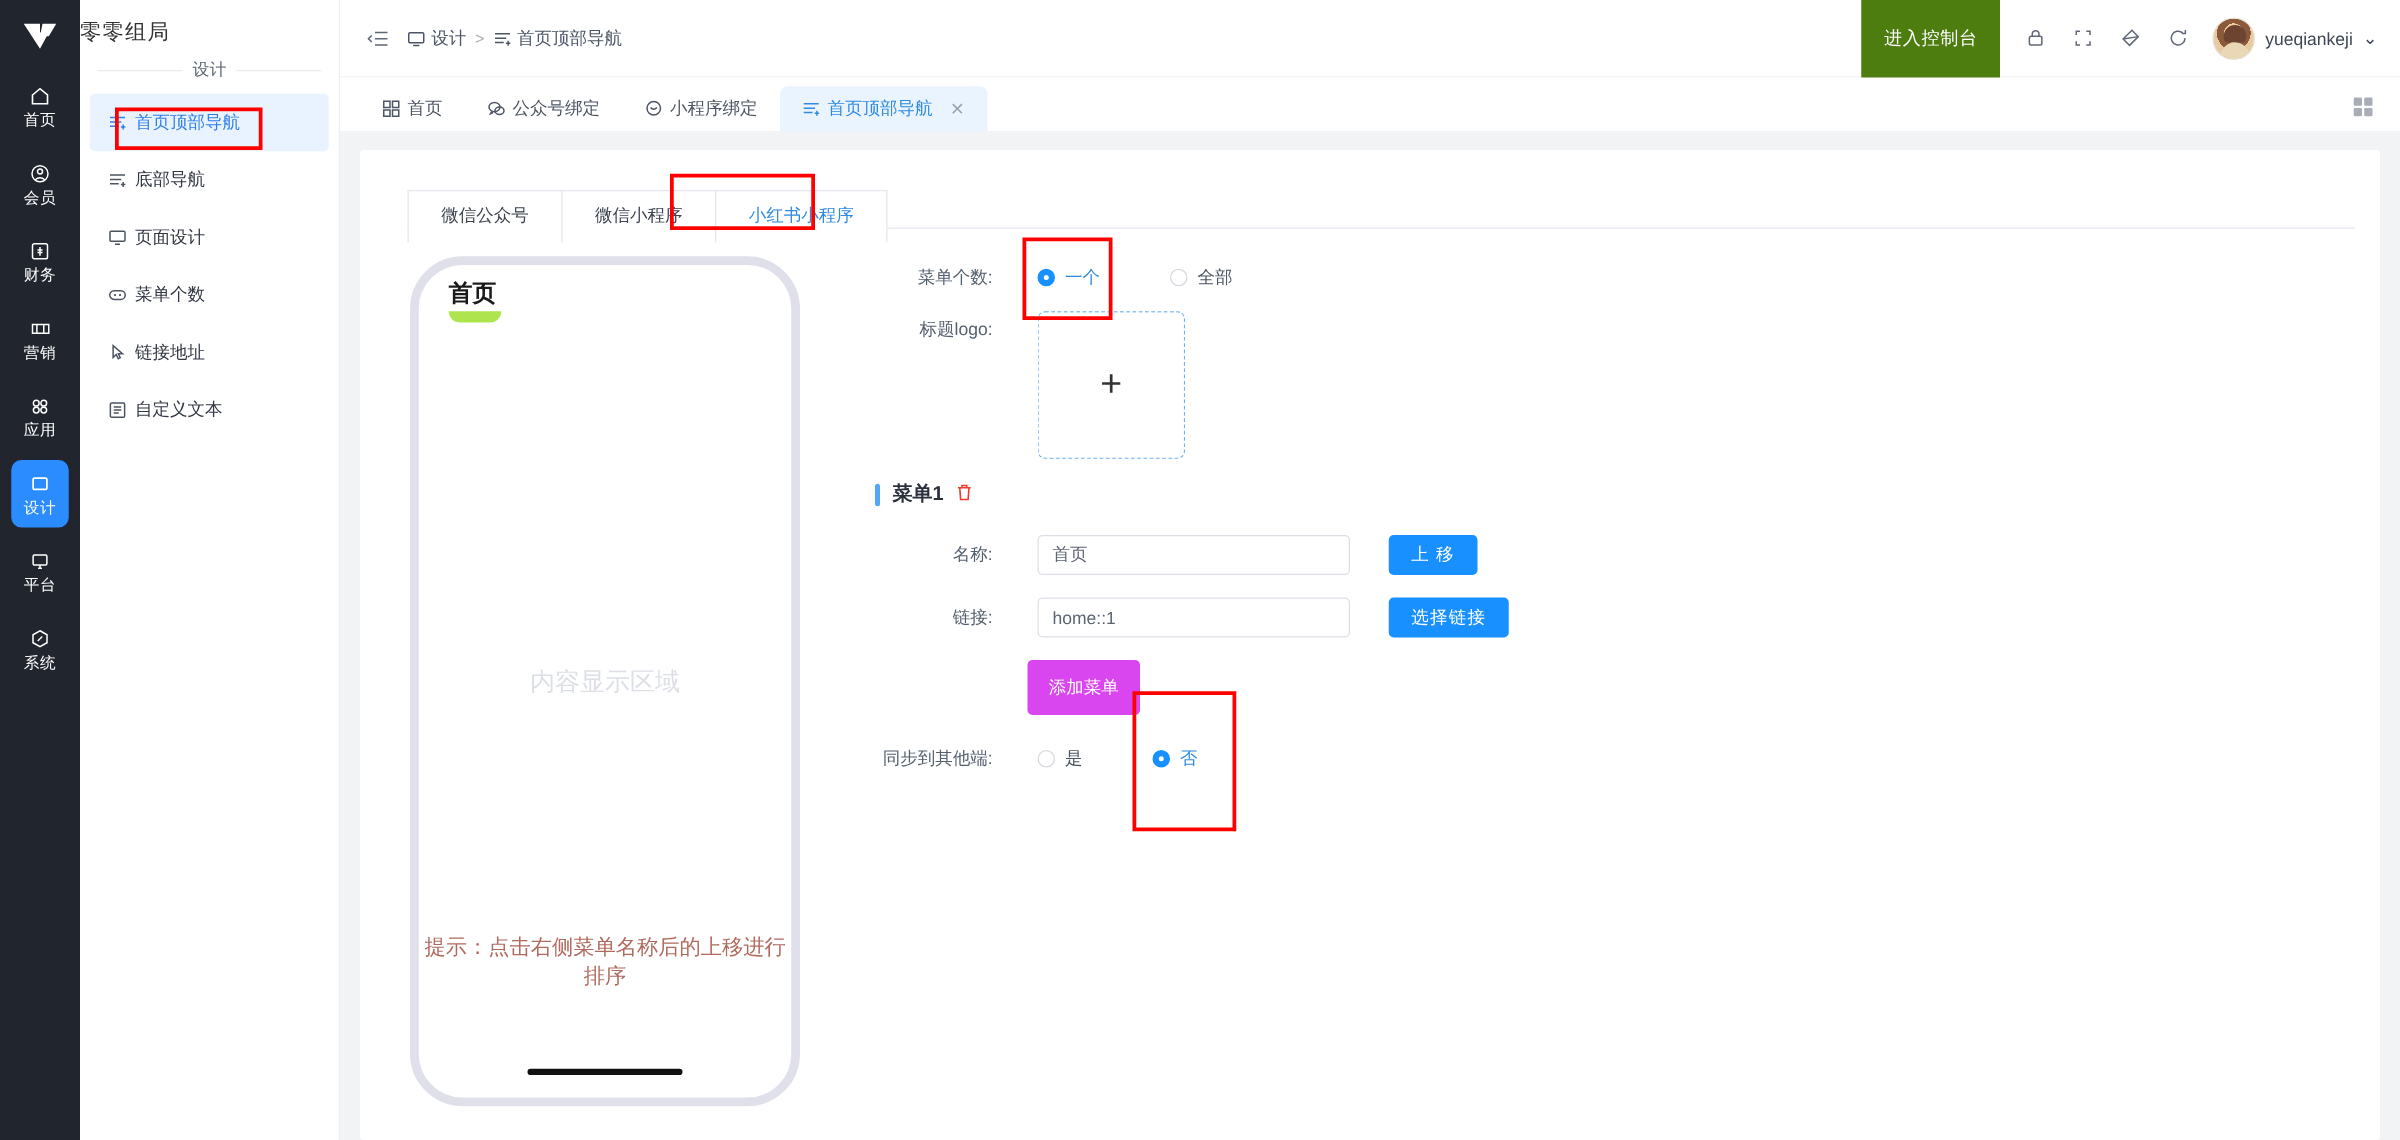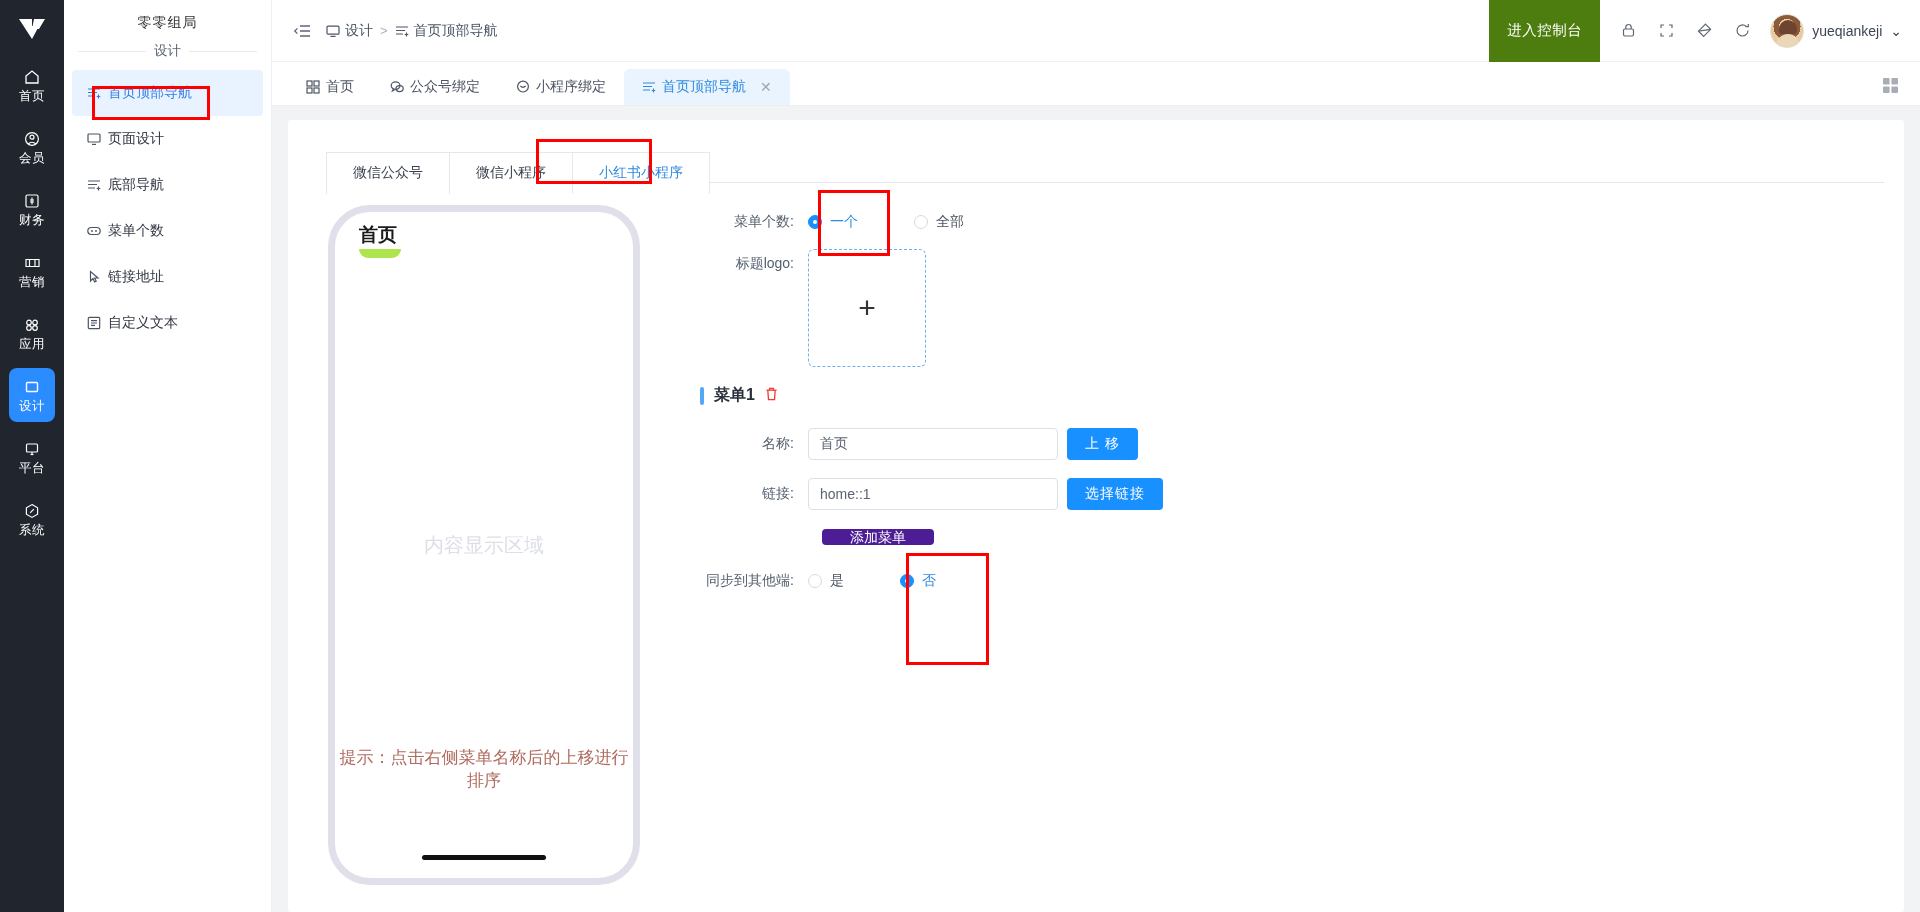--- a/index.html
+++ b/index.html
@@ -30,21 +30,21 @@
   .rail-item.active { background: #2a8cff; }
   .rail-ico { height: 20px; display:flex; align-items:center; justify-content:center; margin-bottom: 2px; }
   .rail-label { font-size: 12.5px; line-height: 14px; letter-spacing: .5px; }
 
   
   .menucol {
     width: 208px; height: 912px; background: #ffffff;
     border-right: 1px solid #eceff4; flex: none; position: relative;
   }
   .shop-title {
-    text-align: center; font-size: 14px; color: #303133;
+    text-align: left; font-size: 17px; color: #303133;
     padding-top: 14px; letter-spacing: 1px;
   }
   .divider-row {
     display: flex; align-items: center; gap: 8px;
     padding: 10px 14px 6px 14px;
   }
   .divider-row .line { flex: 1; height: 1px; background: #e8eaee; }
   .divider-row .txt { font-size: 13.5px; color: #5a6474; }
 
   .mlist { padding-top: 4px; }
@@ -149,21 +149,21 @@
     position: absolute; left: 0; right: 0; bottom: 86px; text-align: center;
     font-size: 17px; color: #b06b5e;
   }
   .ph-bar {
     position: absolute; left: 50%; transform: translateX(-50%); bottom: 18px;
     width: 124px; height: 5px; border-radius: 3px; background: #111;
   }
 
   
   .form { flex: 1; padding-left: 52px; padding-top: 8px; }
-  .frow { display: flex; align-items: center; margin-bottom: 18px; }
+  .frow { display: flex; align-items: center; margin-bottom: 18px; gap: 22px; }
   .flabel { width: 108px; text-align: right; font-size: 14px; color: #55606e; padding-right: 14px; flex: none; }
   .radio-group { display: flex; align-items: center; gap: 56px; }
   .radio { display: flex; align-items: center; gap: 8px; font-size: 14px; color: #4a5costs; cursor: pointer; }
   .radio { color:#4a5462; }
   .radio.sel { color: #2f8ae0; }
   .rdot {
     width: 14px; height: 14px; border-radius: 50%;
     border: 1px solid #d5d9de; background: #fff; flex: none; position: relative;
   }
   .radio.sel .rdot { border-color: #1890ff; background: #1890ff; }
@@ -187,22 +187,22 @@
     width: 250px; height: 32px; border: 1px solid #dcdfe6; border-radius: 4px;
     padding: 0 11px; font-size: 14px; color: #5b6472; background: #fff;
     font-family: inherit; outline: none;
   }
   .blue-btn {
     background: #1890ff; color: #fff; border: none; border-radius: 4px;
     height: 32px; padding: 0 18px; font-size: 14px; cursor: pointer;
     font-family: inherit; margin-left: 9px; letter-spacing: 1px;
   }
   .green-btn {
-    background: #4c1d95; color: #fff; border: none; border-radius: 4px;
-    height: 16px; padding: 0 28px; font-size: 14px; cursor: pointer;
+    background: #d946ef; color: #fff; border: none; border-radius: 4px;
+    height: 44px; padding: 0 17px; font-size: 14px; cursor: pointer;
     font-family: inherit;
   }
   .addrow { padding-left: 0px; margin: 4px 0 26px 122px; }
   .saverow { margin-left: 122px; margin-top: 10px; }
 
   
   .hl { position: absolute; border: 3px solid #fe0000; pointer-events: none; z-index: 40; }
 </style>
 </head>
 <body>
@@ -315,35 +315,35 @@
               <path d="M1 3 h12 M1 6.5 h9 M1 10 h7"></path>
               <path d="M11.5 8.5 v4 M9.7 10.5 h3.6"></path>
             </svg>
         </span>
         <span>首页顶部导航</span>
       </div>
 
       <div class="mitem">
         <span class="ic">
           <svg width="14" height="14" viewBox="0 0 14 14" fill="none" stroke="#4c5462" stroke-width="1.2">
-              <rect x="1" y="2" width="12" height="8" rx="1"></rect>
-              <path d="M5 12.4 h4"></path>
-            </svg>
-        </span>
-        <span>页面设计</span>
+              <path d="M1 3 h12 M1 6.5 h9 M1 10 h7"></path>
+              <path d="M11.5 8.5 v4 M9.7 10.5 h3.6"></path>
+            </svg>
+        </span>
+        <span>底部导航</span>
       </div>
 
       <div class="mitem">
         <span class="ic">
           <svg width="14" height="14" viewBox="0 0 14 14" fill="none" stroke="#4c5462" stroke-width="1.2">
-              <path d="M1 3 h12 M1 6.5 h9 M1 10 h7"></path>
-              <path d="M11.5 8.5 v4 M9.7 10.5 h3.6"></path>
-            </svg>
-        </span>
-        <span>底部导航</span>
+              <rect x="1" y="2" width="12" height="8" rx="1"></rect>
+              <path d="M5 12.4 h4"></path>
+            </svg>
+        </span>
+        <span>页面设计</span>
       </div>
 
       <div class="mitem">
         <span class="ic">
           <svg width="14" height="14" viewBox="0 0 14 14" fill="none" stroke="#4c5462" stroke-width="1.2">
               <rect x="0.8" y="3.5" width="12.4" height="7" rx="3.5"></rect>
               <circle cx="5" cy="7" r="0.9" fill="#4c5462" stroke="none"></circle>
               <circle cx="9" cy="7" r="0.9" fill="#4c5462" stroke="none"></circle>
             </svg>
         </span>

